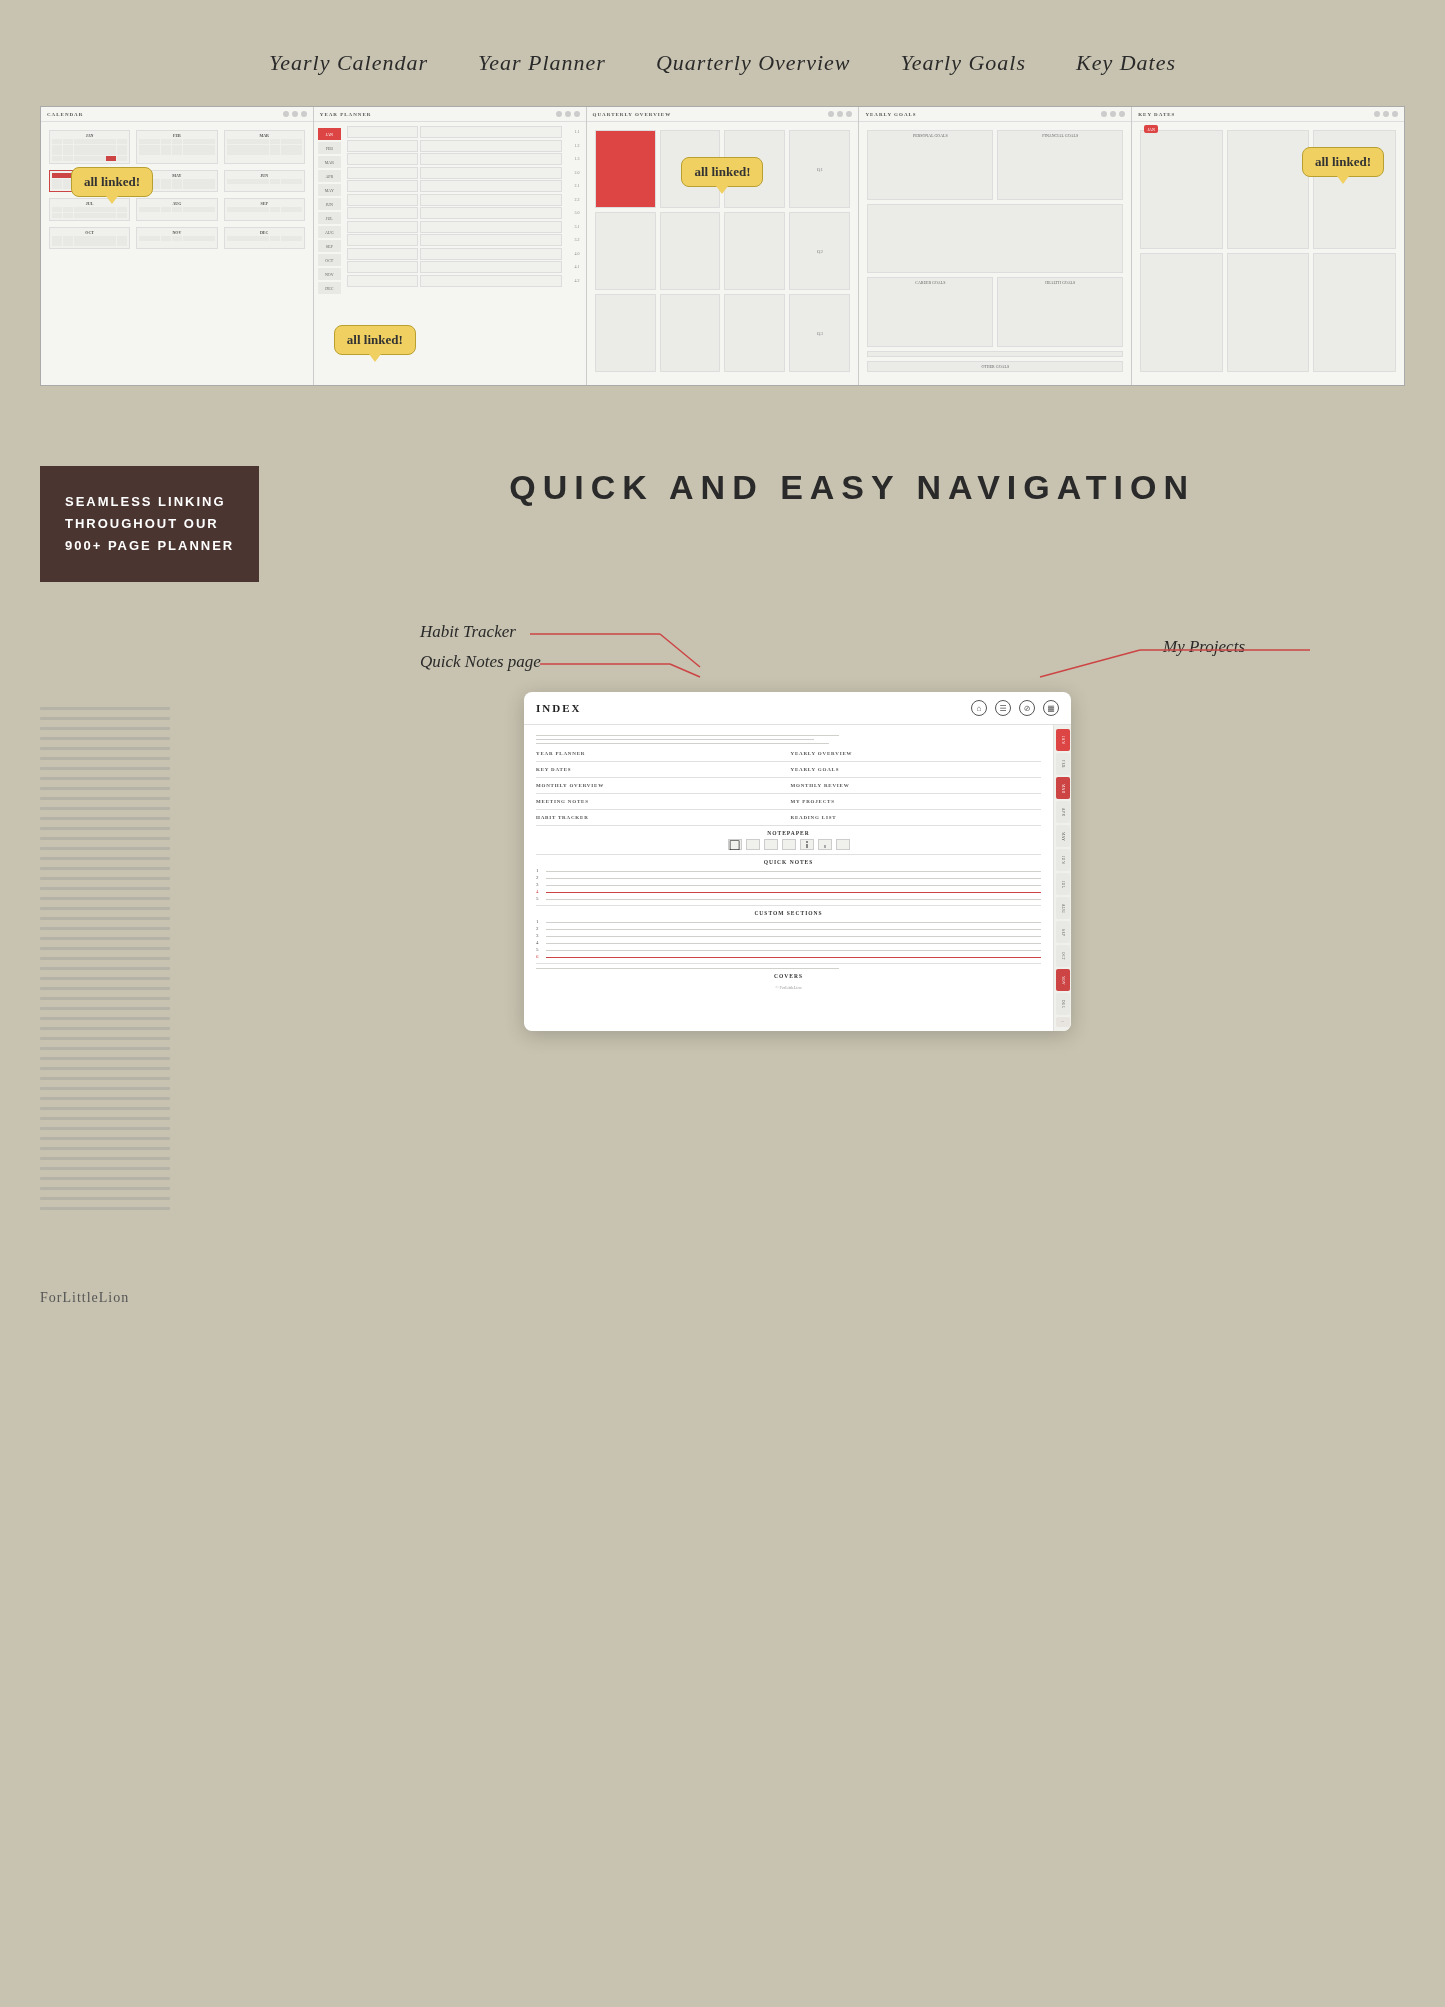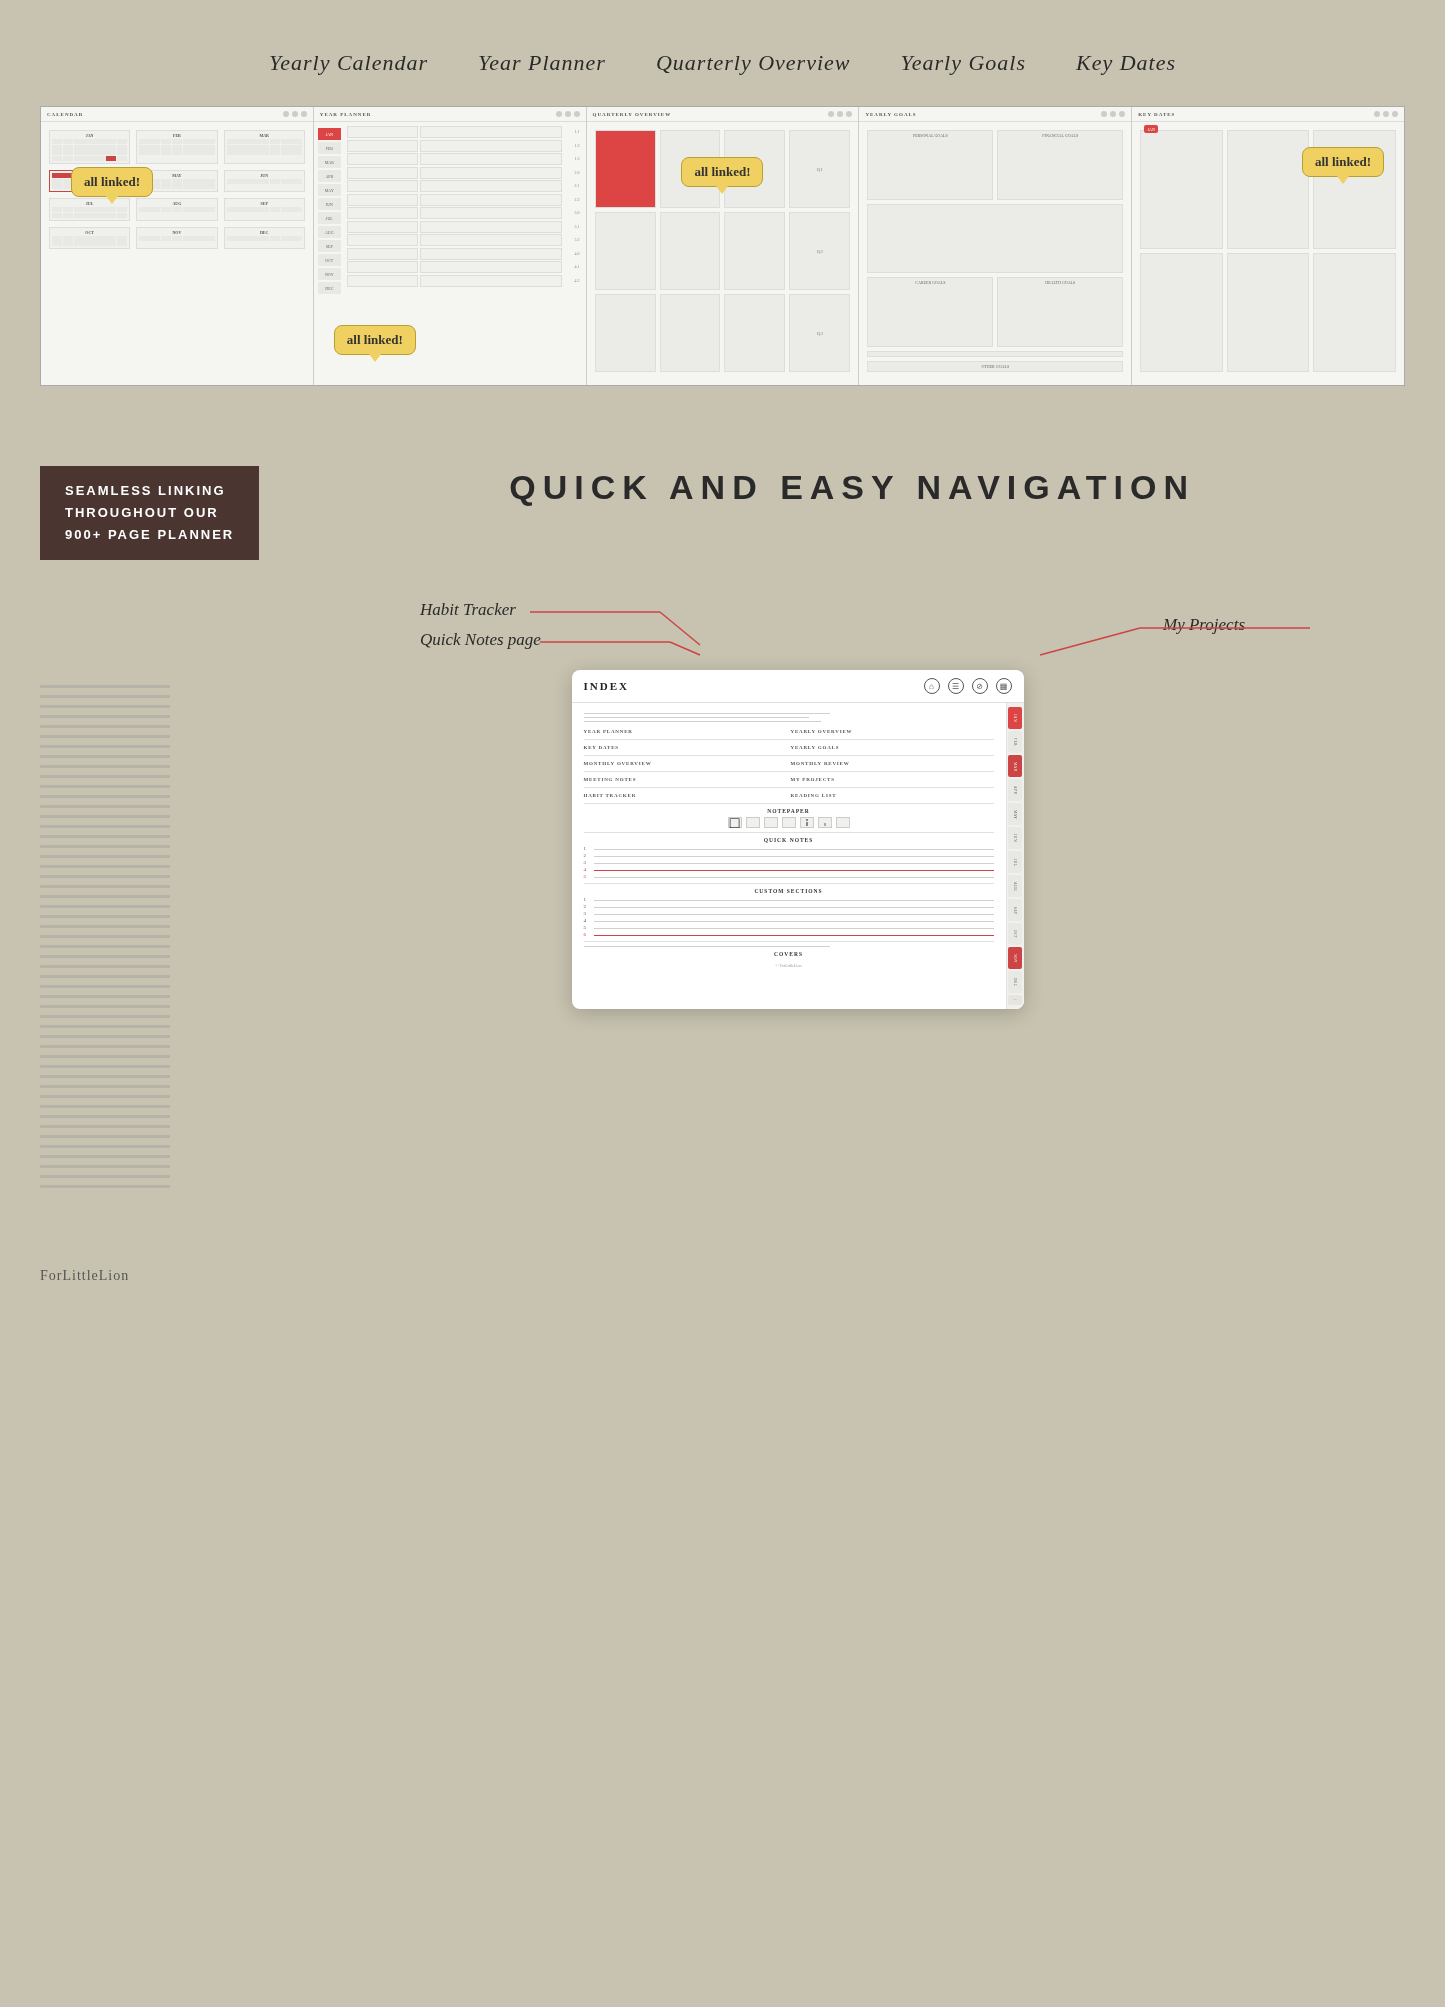--- a/index.html
+++ b/index.html
@@ -199,21 +199,21 @@
     .nav-section {
       display: flex;
       align-items: flex-start;
       padding: 50px 40px 30px;
       gap: 40px;
     }
 
     .linking-box {
       background: #4a3530;
       color: white;
-      padding: 14px 25px;
+      padding: 25px 25px;
       min-width: 200px;
       max-width: 220px;
       line-height: 1.5;
     }
 
     .linking-box-text {
       font-family: 'Arial', sans-serif;
       font-size: 13px;
       font-weight: 700;
       letter-spacing: 2px;
@@ -933,21 +933,21 @@
       <div style="width:130px;height:3px;background:#b5b2a8;border-radius:1px;"></div>
       <div style="width:130px;height:3px;background:#b5b2a8;border-radius:1px;"></div>
       <div style="width:130px;height:3px;background:#b5b2a8;border-radius:1px;"></div>
       <div style="width:130px;height:3px;background:#b5b2a8;border-radius:1px;"></div>
       <div style="width:130px;height:3px;background:#b5b2a8;border-radius:1px;"></div>
       <div style="width:130px;height:3px;background:#b5b2a8;border-radius:1px;"></div>
       <div style="width:130px;height:3px;background:#b5b2a8;border-radius:1px;"></div>
       <div style="width:130px;height:3px;background:#b5b2a8;border-radius:1px;"></div>
     </div>
 
-    <div class="index-device" style="width:452px;">
+    <div class="index-device" style="width:547px;">
 
       <div class="device-header">
         <span class="device-title">INDEX</span>
         <div class="device-icons">
 
           <div class="device-icon-circle">⌂</div>
           <div class="device-icon-circle">☰</div>
           <div class="device-icon-circle">⊘</div>
           <div class="device-icon-circle">▦</div>
         </div>

